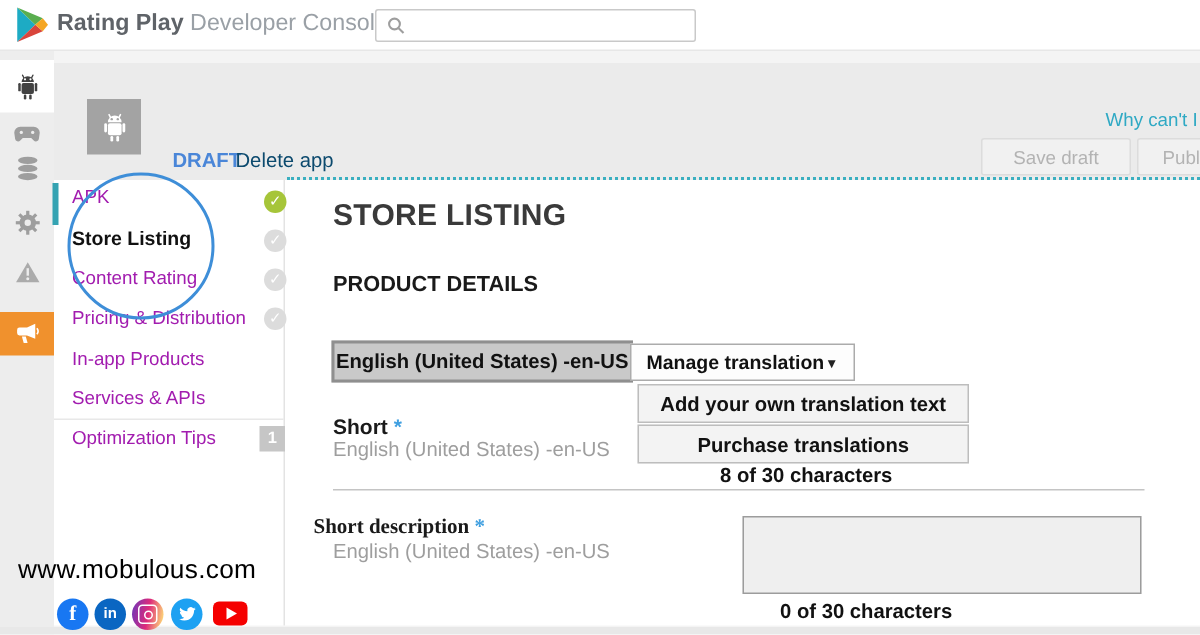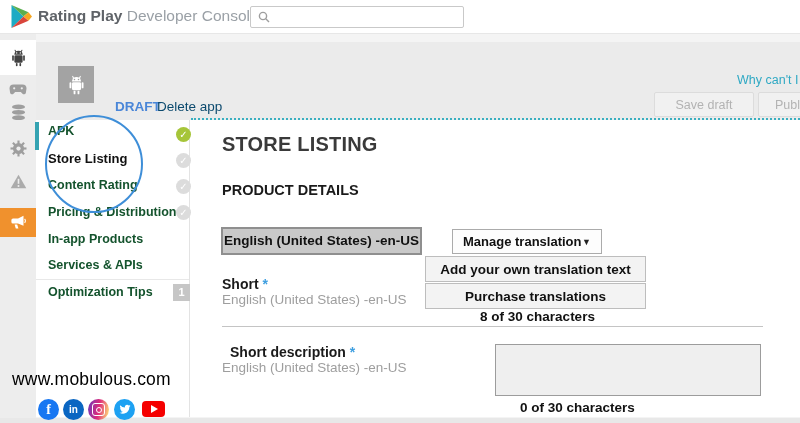--- a/index.html
+++ b/index.html
@@ -31,37 +31,37 @@
   .draft{left:115px;top:99px;font-size:13.5px;font-weight:700;color:#4a86d8;z-index:2;}
   .delapp{left:157px;top:99px;font-size:13.5px;color:#0c4a6e;z-index:2;}
   .helplink{left:737px;top:73px;font-size:12.5px;color:#2fa9c4;white-space:nowrap;z-index:2;}
   .ghostbtn{top:92px;height:25px;background:#f1f1f1;border:1px solid #dcdcdc;border-radius:2px;color:#b3b3b3;font-size:12.5px;display:flex;align-items:center;justify-content:center;box-sizing:border-box;z-index:2;}
 
   .teal-dots{left:191px;top:118px;width:609px;height:0;border-top:2px dotted #3aafc0;z-index:3;}
 
   
   .sidenav{left:36px;top:120px;width:154px;height:297px;background:#ffffff;border-right:1px solid #e3e3e3;box-sizing:border-box;z-index:2;}
   .teal-indicator{left:35px;top:122px;width:4px;height:28px;background:#35a3b2;z-index:5;}
-  .navitem{position:absolute;left:48px;font-size:12.5px;color:#14532d;white-space:nowrap;z-index:4;font-weight:bold;}
+  .navitem{position:absolute;left:48px;font-size:12.5px;color:#a21caf;white-space:nowrap;z-index:4;}
   .navitem.active{color:#111;font-weight:700;font-size:13px;}
   .check{position:absolute;left:176px;width:15px;height:15px;border-radius:50%;color:#fff;font-size:10px;font-weight:700;line-height:15px;text-align:center;z-index:4;}
   .check::after{content:"\2713";}
   .check.green{background:#a6c539;}
   .check.gray{background:#dcdcdc;}
   .nav-divider{left:36px;top:279px;width:153px;height:1px;background:#e8e8e8;z-index:4;}
   .badge{left:173px;top:284px;width:17px;height:17px;background:#c6c6c6;color:#fff;font-size:11px;font-weight:700;line-height:17px;text-align:center;z-index:4;}
 
   .spot-circle{left:45px;top:115px;width:94px;height:94px;border:2.5px solid #3e8ed8;border-radius:50%;z-index:6;}
 
   
   .maincontent{left:190px;top:120px;width:610px;height:297px;background:#ffffff;z-index:1;}
   .pagetitle{left:222px;top:133px;font-size:20px;font-weight:600;color:#3a3a3a;letter-spacing:0.2px;z-index:2;}
   .sectiontitle{left:222px;top:182px;font-size:14.5px;font-weight:700;color:#1a1a1a;z-index:2;}
   .langtab{left:221px;top:227px;width:201px;height:28px;background:#c9c9c9;border:2px solid #8f8f8f;box-sizing:border-box;text-align:center;line-height:24px;font-size:13.5px;font-weight:700;color:#111;z-index:2;}
-  .managebtn{left:452px;top:229px;width:150px;height:25px;background:#fdfdfd;border:1px solid #ababab;box-sizing:border-box;display:flex;align-items:center;justify-content:space-between;padding:0 10px;font-size:13px;font-weight:700;color:#111;z-index:2;}
+  .managebtn{left:420px;top:229px;width:150px;height:25px;background:#fdfdfd;border:1px solid #ababab;box-sizing:border-box;display:flex;align-items:center;justify-content:space-between;padding:0 10px;font-size:13px;font-weight:700;color:#111;z-index:2;}
   .managebtn .arrow{font-size:9px;color:#222;}
   .menu{left:425px;top:256px;width:221px;z-index:10;}
   .menuitem{height:26px;line-height:26px;background:#f3f3f3;border:1px solid #bdbdbd;box-sizing:border-box;text-align:center;font-size:13.5px;font-weight:600;color:#111;}
   .menuitem + .menuitem{margin-top:1px;}
 
   .fieldlabel{font-size:14px;font-weight:700;color:#1a1a1a;z-index:2;white-space:nowrap;}
   .fieldlabel .req{color:#3f9fe0;font-weight:700;}
   .fieldlocale{font-size:13.5px;color:#9e9e9e;z-index:2;white-space:nowrap;}
   .counter{font-size:13.5px;font-weight:600;color:#111;z-index:2;}
   .title-underline{left:222px;top:326px;width:541px;height:1px;background:#c4c4c4;z-index:2;}
@@ -247,21 +247,21 @@
 </div>
 
 <div class="abs fieldlabel" style="left:222px;top:276px;">
   <span>Short</span>
   <span class="req">*</span>
 </div>
 <div class="abs fieldlocale" style="left:222px;top:292px;">English (United States) -en-US</div>
 <div class="abs counter" style="left:430px;top:309px;width:215px;text-align:center;">8 of 30 characters</div>
 <div class="abs title-underline"></div>
 
-<div class="abs fieldlabel" style="left:230px;top:344px;">
+<div class="abs fieldlabel" style="left:209px;top:344px;font-family:Liberation Serif, serif;">
   <span>Short description</span>
   <span class="req">*</span>
 </div>
 <div class="abs fieldlocale" style="left:222px;top:360px;">English (United States) -en-US</div>
 <div class="abs shortdesc-box"></div>
 <div class="abs counter" style="left:520px;top:400px;">0 of 30 characters</div>
 
 <div class="abs watermark">www.mobulous.com</div>
 <div class="soc fb">
     <span>f</span>

